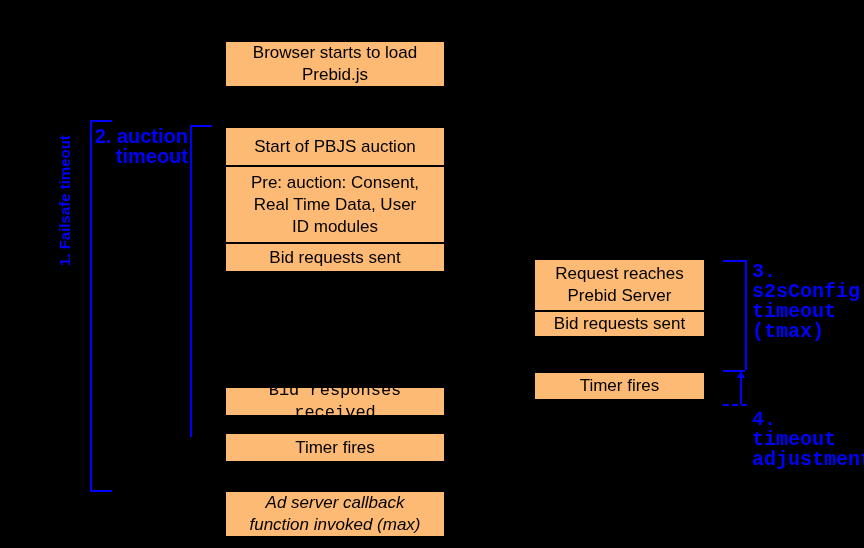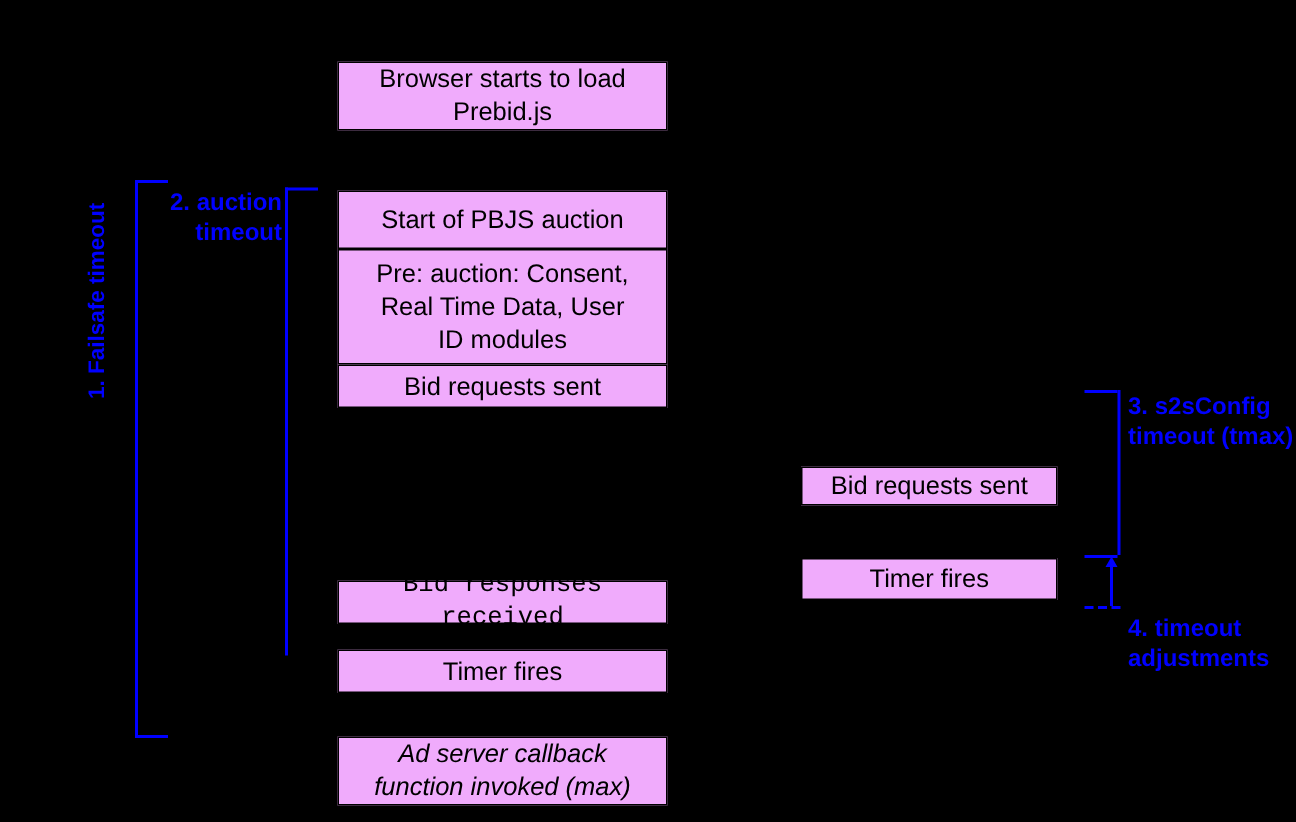--- a/index.html
+++ b/index.html
@@ -12,52 +12,53 @@
   }
   #stage {
     position: relative;
     width: 864px;
     height: 548px;
     background: #000000;
     overflow: hidden;
   }
   .box {
     position: absolute;
-    background: #f0abfc;
+    background: #fdba74;
     color: #000000;
     border: 1px solid #000000;
     box-sizing: border-box;
     display: flex;
     align-items: center;
     justify-content: center;
     text-align: center;
     font-size: 17px;
     line-height: 22px;
     font-family: "Liberation Sans", sans-serif;
   }
   .box .txt {
     display: block;
     padding: 0 6px;
     white-space: pre-line;
   }
   
   .blue-label {
     position: absolute;
     color: #0000ff;
-    font-size: 16px;
+    font-size: 20px;
     line-height: 20px;
     font-weight: bold;
     font-family: "Liberation Sans", sans-serif;
     white-space: pre-line;
   }
   .blue-label.right-align {
     text-align: right;
   }
   .blue-label.left-align {
     text-align: left;
+    font-family: Liberation Mono, monospace;
   }
   .vert-label {
     position: absolute;
     color: #0000ff;
     font-size: 15px;
     font-weight: bold;
     font-family: "Liberation Sans", sans-serif;
     transform-origin: left bottom;
     transform: rotate(-90deg);
     white-space: nowrap;
@@ -130,20 +131,24 @@
 
   <div class="box" style="left:225px; top:433px; width:220px; height:29px;">
     <span class="txt">Timer fires</span>
   </div>
 
   <div class="box" style="left:225px; top:491px; width:220px; height:46px;font-style:italic;">
     <span class="txt">Ad server callback
 function invoked (max)</span>
   </div>
 
+  <div class="box" style="left:534px; top:259px; width:171px; height:52px;">
+    <span class="txt">Request reaches
+Prebid Server</span>
+  </div>
 
   <div class="box" style="left:534px; top:311px; width:171px; height:26px;">
     <span class="txt">Bid requests sent</span>
   </div>
 
   <div class="box" style="left:534px; top:372px; width:171px; height:28px;">
     <span class="txt">Timer fires</span>
   </div>
 
   <div class="vline" style="left:745px; top:260px; height:110px;"></div>

